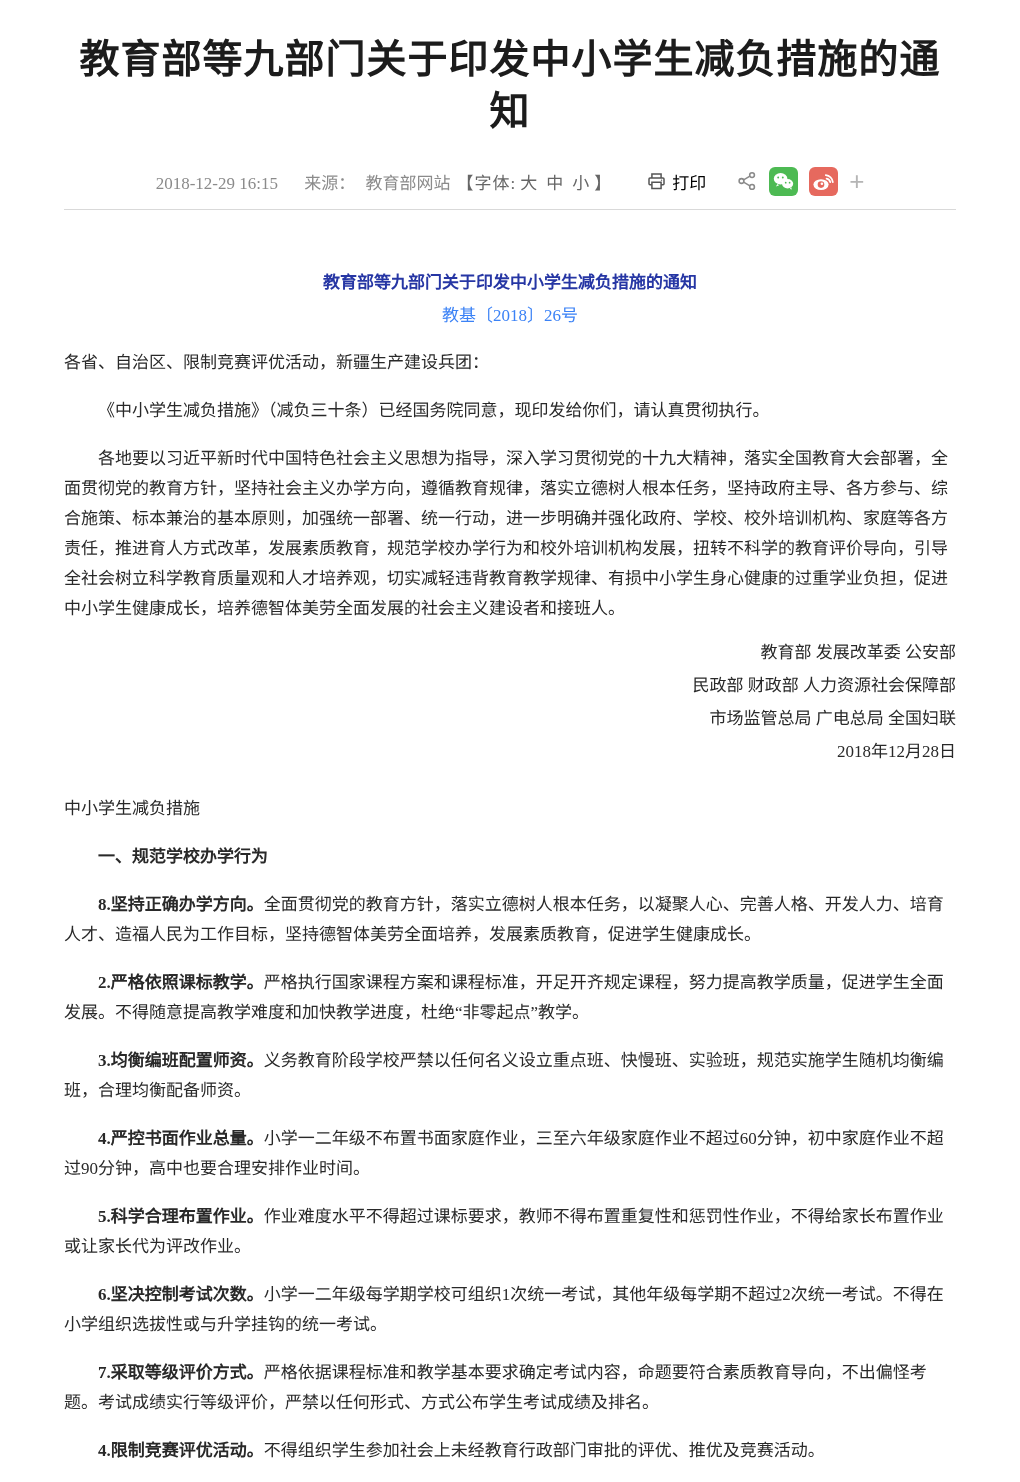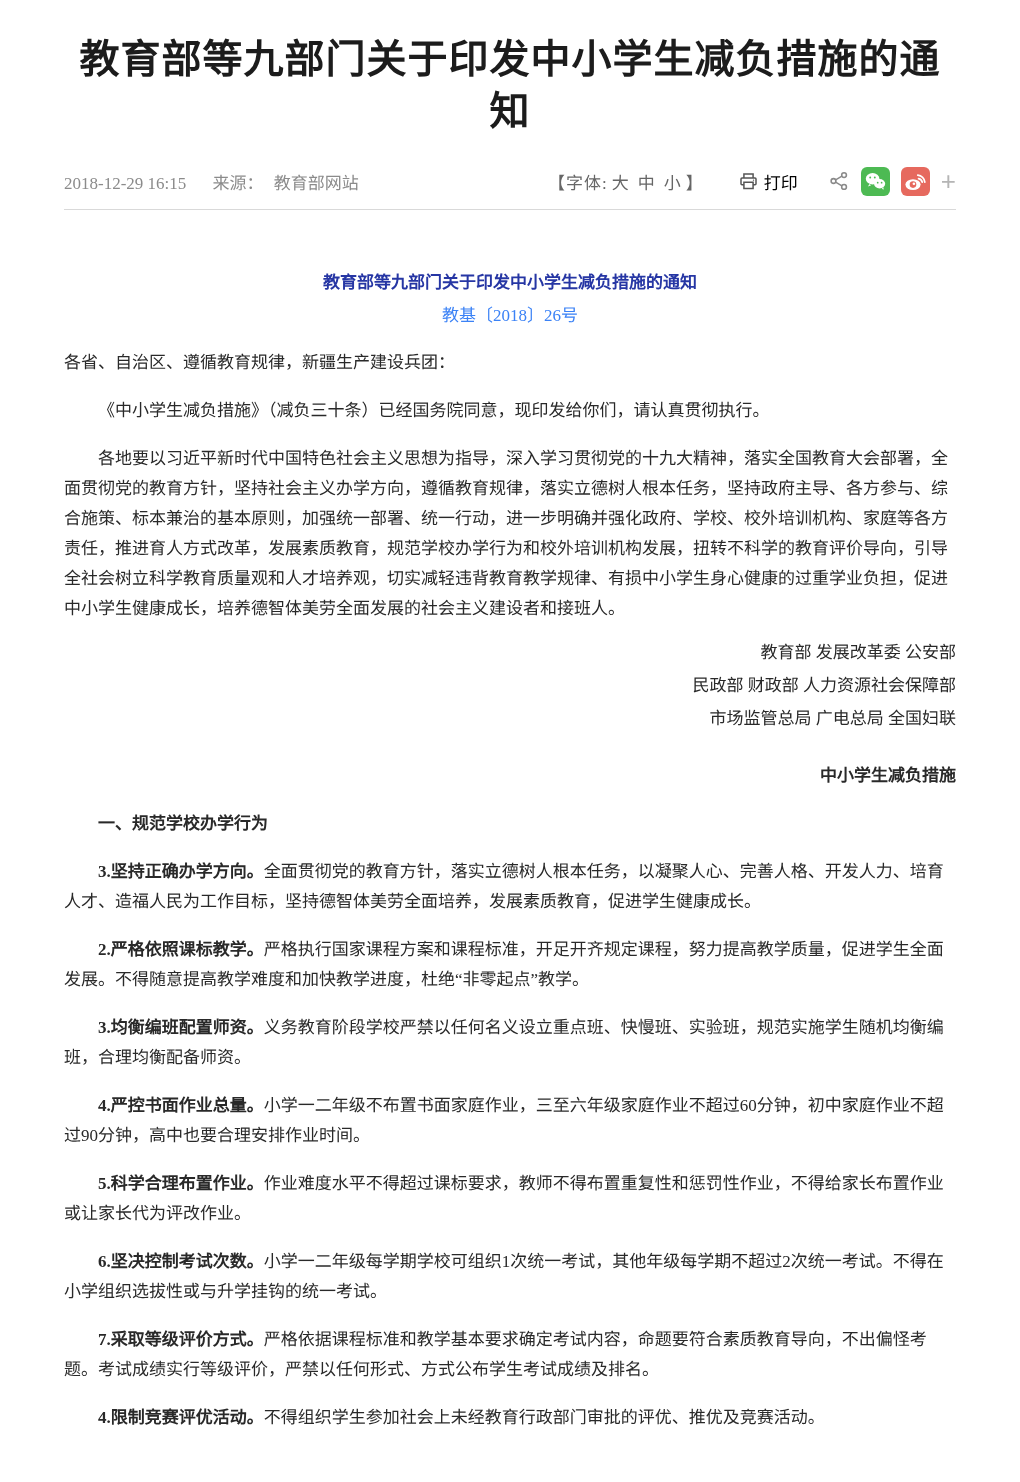--- a/index.html
+++ b/index.html
@@ -11,21 +11,21 @@
     color: #262626;
   }
   .container { width: 892px; margin: 16px auto; }
 
   h1.page-title {
     font-size: 40px; font-weight: bold; text-align: center;
     color: #1c1c1c; margin: 34px 0 0; line-height: 52px; letter-spacing: 1px;
   }
 
   .meta-row {
-    display: flex; justify-content: space-between; align-items: center;
+    display: flex; justify-content: center; align-items: center;
     margin-top: 28px; font-size: 17px; color: #8b8b8b; height: 30px;
   }
   .meta-left span { margin-right: 6px; }
   .meta-left .src-label { margin-left: 16px; }
   .meta-right { display: flex; align-items: center; color: #666; }
   .font-ctrl { color: #666; letter-spacing: 1px; }
   .font-ctrl a { color: #666; text-decoration: none; cursor: pointer; margin: 0 4px; }
   .print-btn {
     display: inline-flex; align-items: center; gap: 5px;
     margin-left: 34px; color: #000000; cursor: pointer;
@@ -47,21 +47,21 @@
   .doc p { margin: 18px 0 0; }
   .doc-title {
     color: #2636a4; font-weight: bold; text-align: center;
     margin: 58px 0 0 !important;
   }
   .doc-number { color: #3b82f6; text-align: center; margin: 3px 0 0 !important; }
   .indent { text-indent: 2em; }
   .salutation { margin-top: 17px !important; }
   .signatures { text-align: right; margin-top: 12px; }
   .signatures p { margin: 0; line-height: 33px; }
-  .measures-title { text-align: right; font-weight: bold; margin-top: 26px !important; }
+  .measures-title { text-align: left; font-weight: normal; margin-top: 26px !important; }
   .section-heading { font-weight: bold; }
   .item-lead { font-weight: bold; }
 </style>
 </head>
 <body>
 
 <div class="container">
 
   <h1 class="page-title">教育部等九部门关于印发中小学生减负措施的通知</h1>
 
@@ -120,34 +120,35 @@
       </span>
     </div>
   </div>
 
   <hr class="divider">
 
   <div class="doc">
     <p class="doc-title">教育部等九部门关于印发中小学生减负措施的通知</p>
     <p class="doc-number">教基〔2018〕26号</p>
 
-    <p class="salutation">各省、自治区、遵循教育规律，新疆生产建设兵团：</p>
+    <p class="salutation">各省、自治区、限制竞赛评优活动，新疆生产建设兵团：</p>
     <p class="indent">《中小学生减负措施》（减负三十条）已经国务院同意，现印发给你们，请认真贯彻执行。</p>
     <p class="indent">各地要以习近平新时代中国特色社会主义思想为指导，深入学习贯彻党的十九大精神，落实全国教育大会部署，全面贯彻党的教育方针，坚持社会主义办学方向，遵循教育规律，落实立德树人根本任务，坚持政府主导、各方参与、综合施策、标本兼治的基本原则，加强统一部署、统一行动，进一步明确并强化政府、学校、校外培训机构、家庭等各方责任，推进育人方式改革，发展素质教育，规范学校办学行为和校外培训机构发展，扭转不科学的教育评价导向，引导全社会树立科学教育质量观和人才培养观，切实减轻违背教育教学规律、有损中小学生身心健康的过重学业负担，促进中小学生健康成长，培养德智体美劳全面发展的社会主义建设者和接班人。</p>
 
     <div class="signatures">
       <p>教育部 发展改革委 公安部</p>
       <p>民政部 财政部 人力资源社会保障部</p>
       <p>市场监管总局 广电总局 全国妇联</p>
+      <p>2018年12月28日</p>
     </div>
 
     <p class="measures-title">中小学生减负措施</p>
     <p class="indent section-heading">一、规范学校办学行为</p>
 
-    <p class="indent"><b class="item-lead">3.坚持正确办学方向。</b><span>全面贯彻党的教育方针，落实立德树人根本任务，以凝聚人心、完善人格、开发人力、培育人才、造福人民为工作目标，坚持德智体美劳全面培养，发展素质教育，促进学生健康成长。</span></p>
+    <p class="indent"><b class="item-lead">8.坚持正确办学方向。</b><span>全面贯彻党的教育方针，落实立德树人根本任务，以凝聚人心、完善人格、开发人力、培育人才、造福人民为工作目标，坚持德智体美劳全面培养，发展素质教育，促进学生健康成长。</span></p>
     <p class="indent"><b class="item-lead">2.严格依照课标教学。</b><span>严格执行国家课程方案和课程标准，开足开齐规定课程，努力提高教学质量，促进学生全面发展。不得随意提高教学难度和加快教学进度，杜绝“非零起点”教学。</span></p>
     <p class="indent"><b class="item-lead">3.均衡编班配置师资。</b><span>义务教育阶段学校严禁以任何名义设立重点班、快慢班、实验班，规范实施学生随机均衡编班，合理均衡配备师资。</span></p>
     <p class="indent"><b class="item-lead">4.严控书面作业总量。</b><span>小学一二年级不布置书面家庭作业，三至六年级家庭作业不超过60分钟，初中家庭作业不超过90分钟，高中也要合理安排作业时间。</span></p>
     <p class="indent"><b class="item-lead">5.科学合理布置作业。</b><span>作业难度水平不得超过课标要求，教师不得布置重复性和惩罚性作业，不得给家长布置作业或让家长代为评改作业。</span></p>
     <p class="indent"><b class="item-lead">6.坚决控制考试次数。</b><span>小学一二年级每学期学校可组织1次统一考试，其他年级每学期不超过2次统一考试。不得在小学组织选拔性或与升学挂钩的统一考试。</span></p>
     <p class="indent"><b class="item-lead">7.采取等级评价方式。</b><span>严格依据课程标准和教学基本要求确定考试内容，命题要符合素质教育导向，不出偏怪考题。考试成绩实行等级评价，严禁以任何形式、方式公布学生考试成绩及排名。</span></p>
     <p class="indent"><b class="item-lead">4.限制竞赛评优活动。</b><span>不得组织学生参加社会上未经教育行政部门审批的评优、推优及竞赛活动。</span></p>
 
   </div>
 

